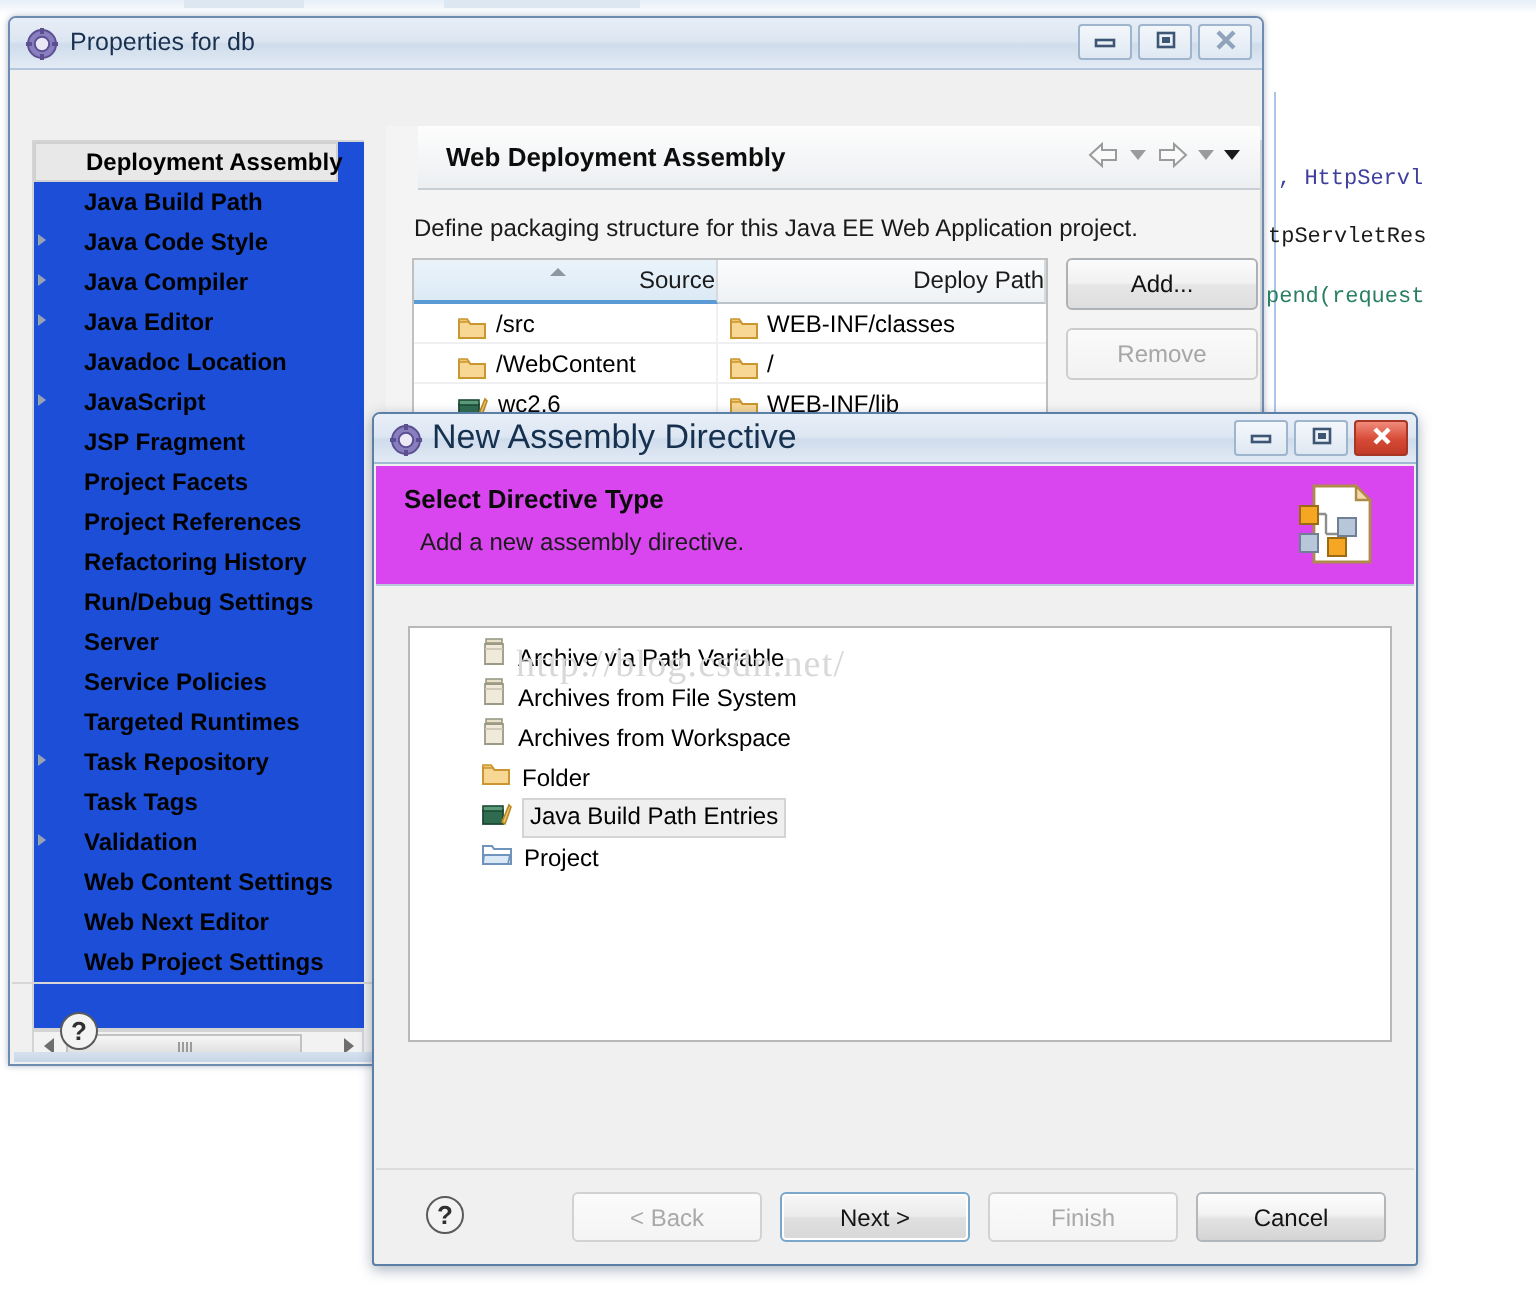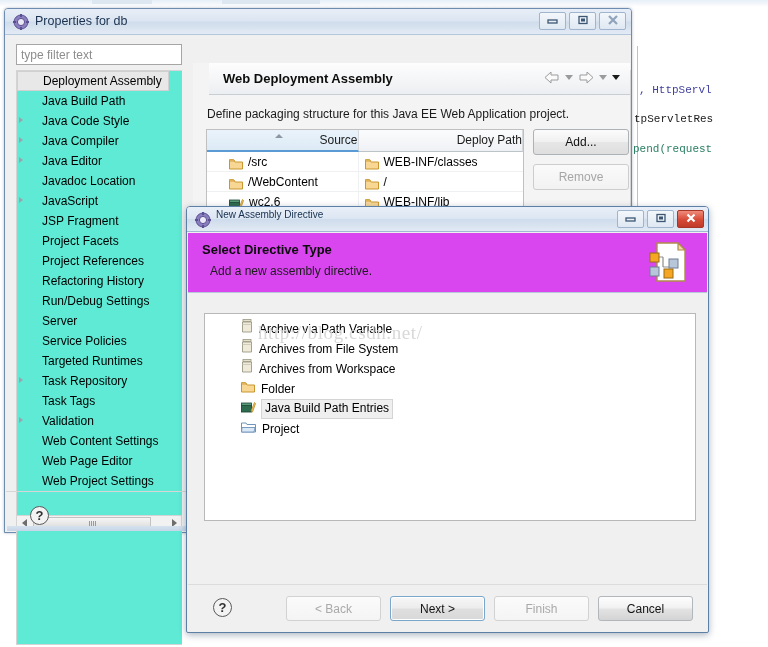--- a/index.html
+++ b/index.html
@@ -71,23 +71,24 @@
     display: flex; align-items: center;
   }
   .filter-box input {
     border: 0; outline: none; width: 100%; padding: 0 4px;
     font-family: "Liberation Sans", sans-serif; font-size: 12px; color: #000;
     background: transparent;
   }
   .filter-box input::placeholder { color: #8d8d8d; }
 
   .tree-pane {
-    position: absolute; left: 11px; top: 34px; width: 166px; height: 575px;
-    background: #5eead4; border: 1px solid #d4d4d4; border-right: 0;
+    position: absolute; left: 11px; top: 34px; width: 166px; height: 445px;
+    background: #1d4ed8; border: 1px solid #d4d4d4; border-right: 0;
     overflow: hidden;
+    font-weight: bold;
   }
   .tree-list { position: absolute; left: 0; top: 0; width: 152px; }
   .tree-row {
     position: relative; height: 20px; line-height: 20px;
     padding-left: 12px; white-space: nowrap; font-size: 12px;
   }
   .tree-row.sel {
     background: #e8e8e8; border: 1px solid #d0d0d0;
     height: 20px; line-height: 18px;
   }
@@ -238,21 +239,21 @@
     border: 1px solid #5c7fa6;
     border-radius: 4px 4px 2px 2px;
     box-shadow: 0 2px 7px rgba(50,70,100,.40);
   }
   .wiz-title {
     position: relative; height: 25px;
     background: linear-gradient(to bottom,#e9eff8 0%,#dce6f2 48%,#cfdcec 52%,#e2eaf4 100%);
     border-bottom: 1px solid #9fb8d4;
     border-radius: 3px 3px 0 0;
   }
-  .wiz-title-text { position: absolute; left: 29px; top: 2px; font-size: 10px; color: #16304f; }
+  .wiz-title-text { position: absolute; left: 29px; top: 2px; font-size: 17px; color: #16304f; }
   .wiz-btns { position: absolute; right: 4px; top: 3px; display: flex; gap: 3px; }
   .wbtn.close {
     background: linear-gradient(to bottom,#f08b7b,#d64a36 55%,#c03a28);
     border-color: #a83525;
   }
   .wbtn.close .wbtn-glyph { color: #ffffff; font-weight: bold; }
 
   .wiz-head {
     position: absolute; left: 1px; right: 1px; top: 26px; height: 60px;
     background: #d946ef; border-bottom: 1px solid #b9c8d8;
@@ -370,23 +371,20 @@
             <svg width="12" height="10" viewBox="0 0 12 10">
                 <path d="M2 1 L10 9 M10 1 L2 9" stroke="#8fa3bb" stroke-width="2.2" fill="none"></path>
               </svg>
           </span>
         </div>
       </div>
     </div>
 
     <div class="props-body">
 
-      <div class="filter-box">
-        <input type="text" placeholder="type filter text" style="">
-      </div>
 
       <div class="tree-pane">
         <div class="tree-list" id="tree-list">
             <div class="tree-row sel"><span class="tree-label">Deployment Assembly</span></div>
             <div class="tree-row"><span class="tree-label">Java Build Path</span></div>
             <div class="tree-row"><span class="tw"></span><span class="tree-label">Java Code Style</span></div>
             <div class="tree-row"><span class="tw"></span><span class="tree-label">Java Compiler</span></div>
             <div class="tree-row"><span class="tw"></span><span class="tree-label">Java Editor</span></div>
             <div class="tree-row"><span class="tree-label">Javadoc Location</span></div>
             <div class="tree-row"><span class="tw"></span><span class="tree-label">JavaScript</span></div>
@@ -395,21 +393,21 @@
             <div class="tree-row"><span class="tree-label">Project References</span></div>
             <div class="tree-row"><span class="tree-label">Refactoring History</span></div>
             <div class="tree-row"><span class="tree-label">Run/Debug Settings</span></div>
             <div class="tree-row"><span class="tree-label">Server</span></div>
             <div class="tree-row"><span class="tree-label">Service Policies</span></div>
             <div class="tree-row"><span class="tree-label">Targeted Runtimes</span></div>
             <div class="tree-row"><span class="tw"></span><span class="tree-label">Task Repository</span></div>
             <div class="tree-row"><span class="tree-label">Task Tags</span></div>
             <div class="tree-row"><span class="tw"></span><span class="tree-label">Validation</span></div>
             <div class="tree-row"><span class="tree-label">Web Content Settings</span></div>
-            <div class="tree-row"><span class="tree-label">Web Page Editor</span></div>
+            <div class="tree-row"><span class="tree-label">Web Next Editor</span></div>
             <div class="tree-row"><span class="tree-label">Web Project Settings</span></div>
           </div>
       </div>
 
       <div class="tree-vsb">
         <div class="vsb-arrow-up">
           <span class="tri-up"></span>
         </div>
         <div class="vsb-thumb">
           <span class="vsb-grip"></span>

